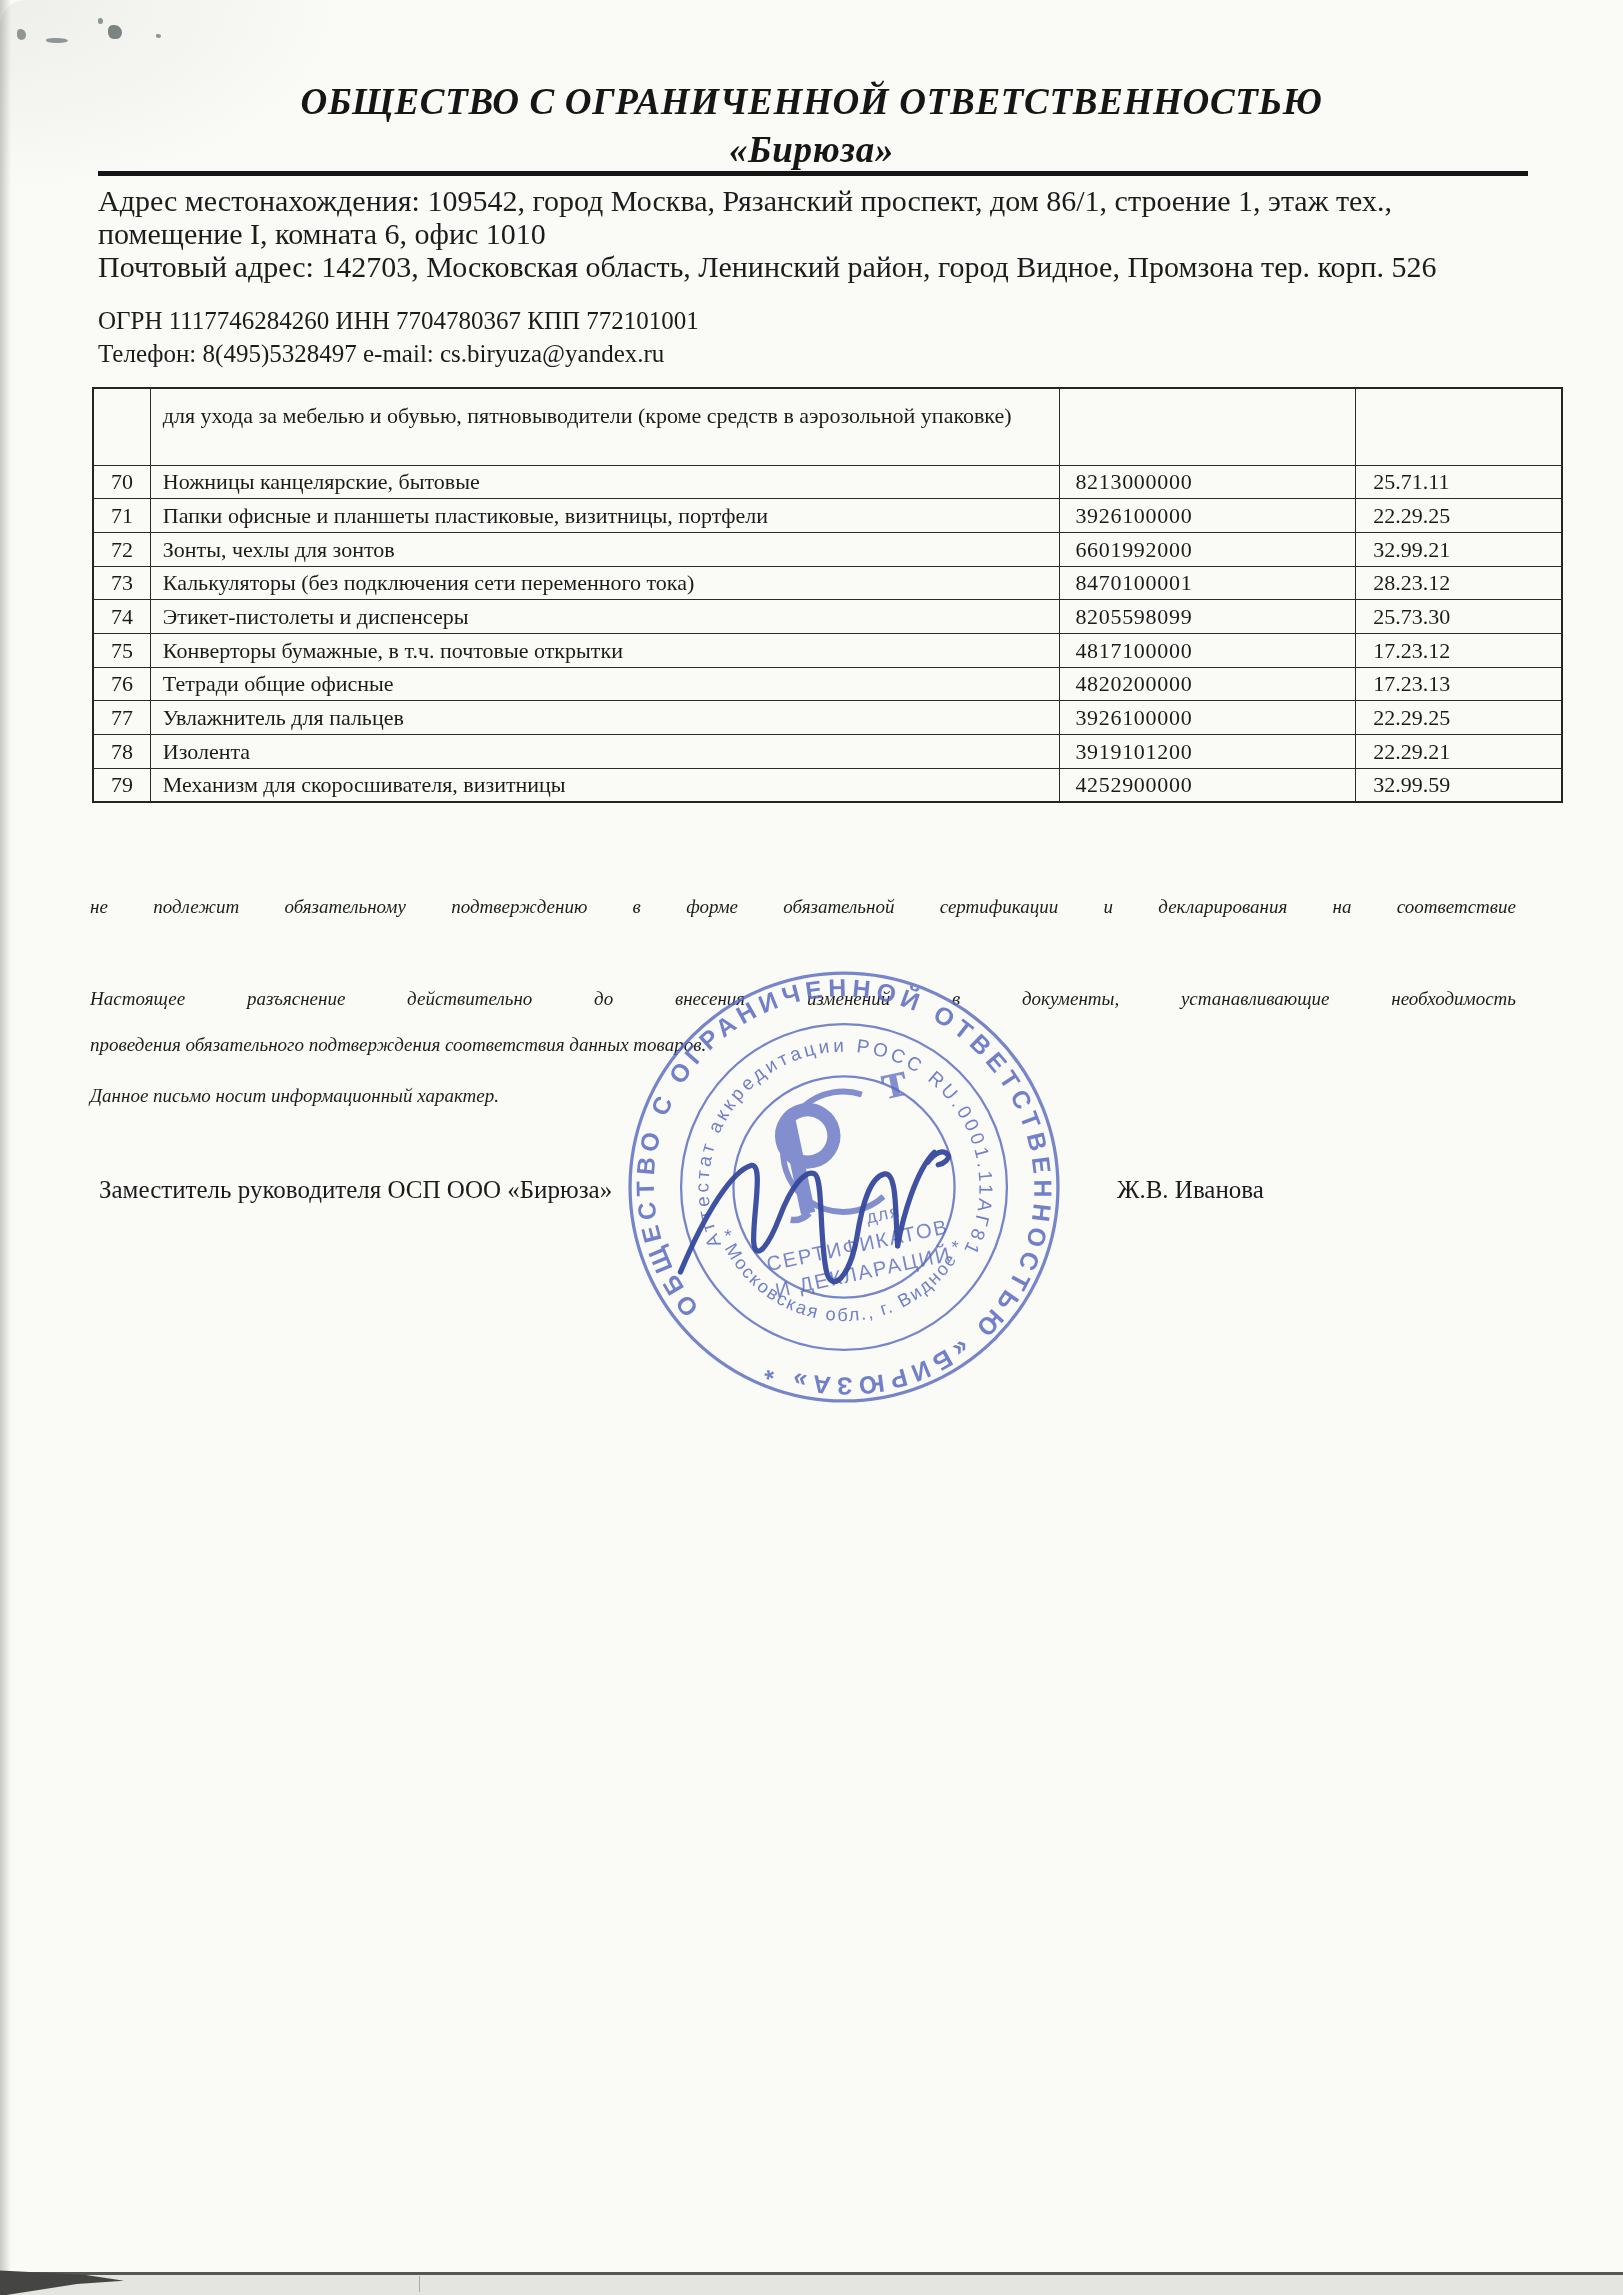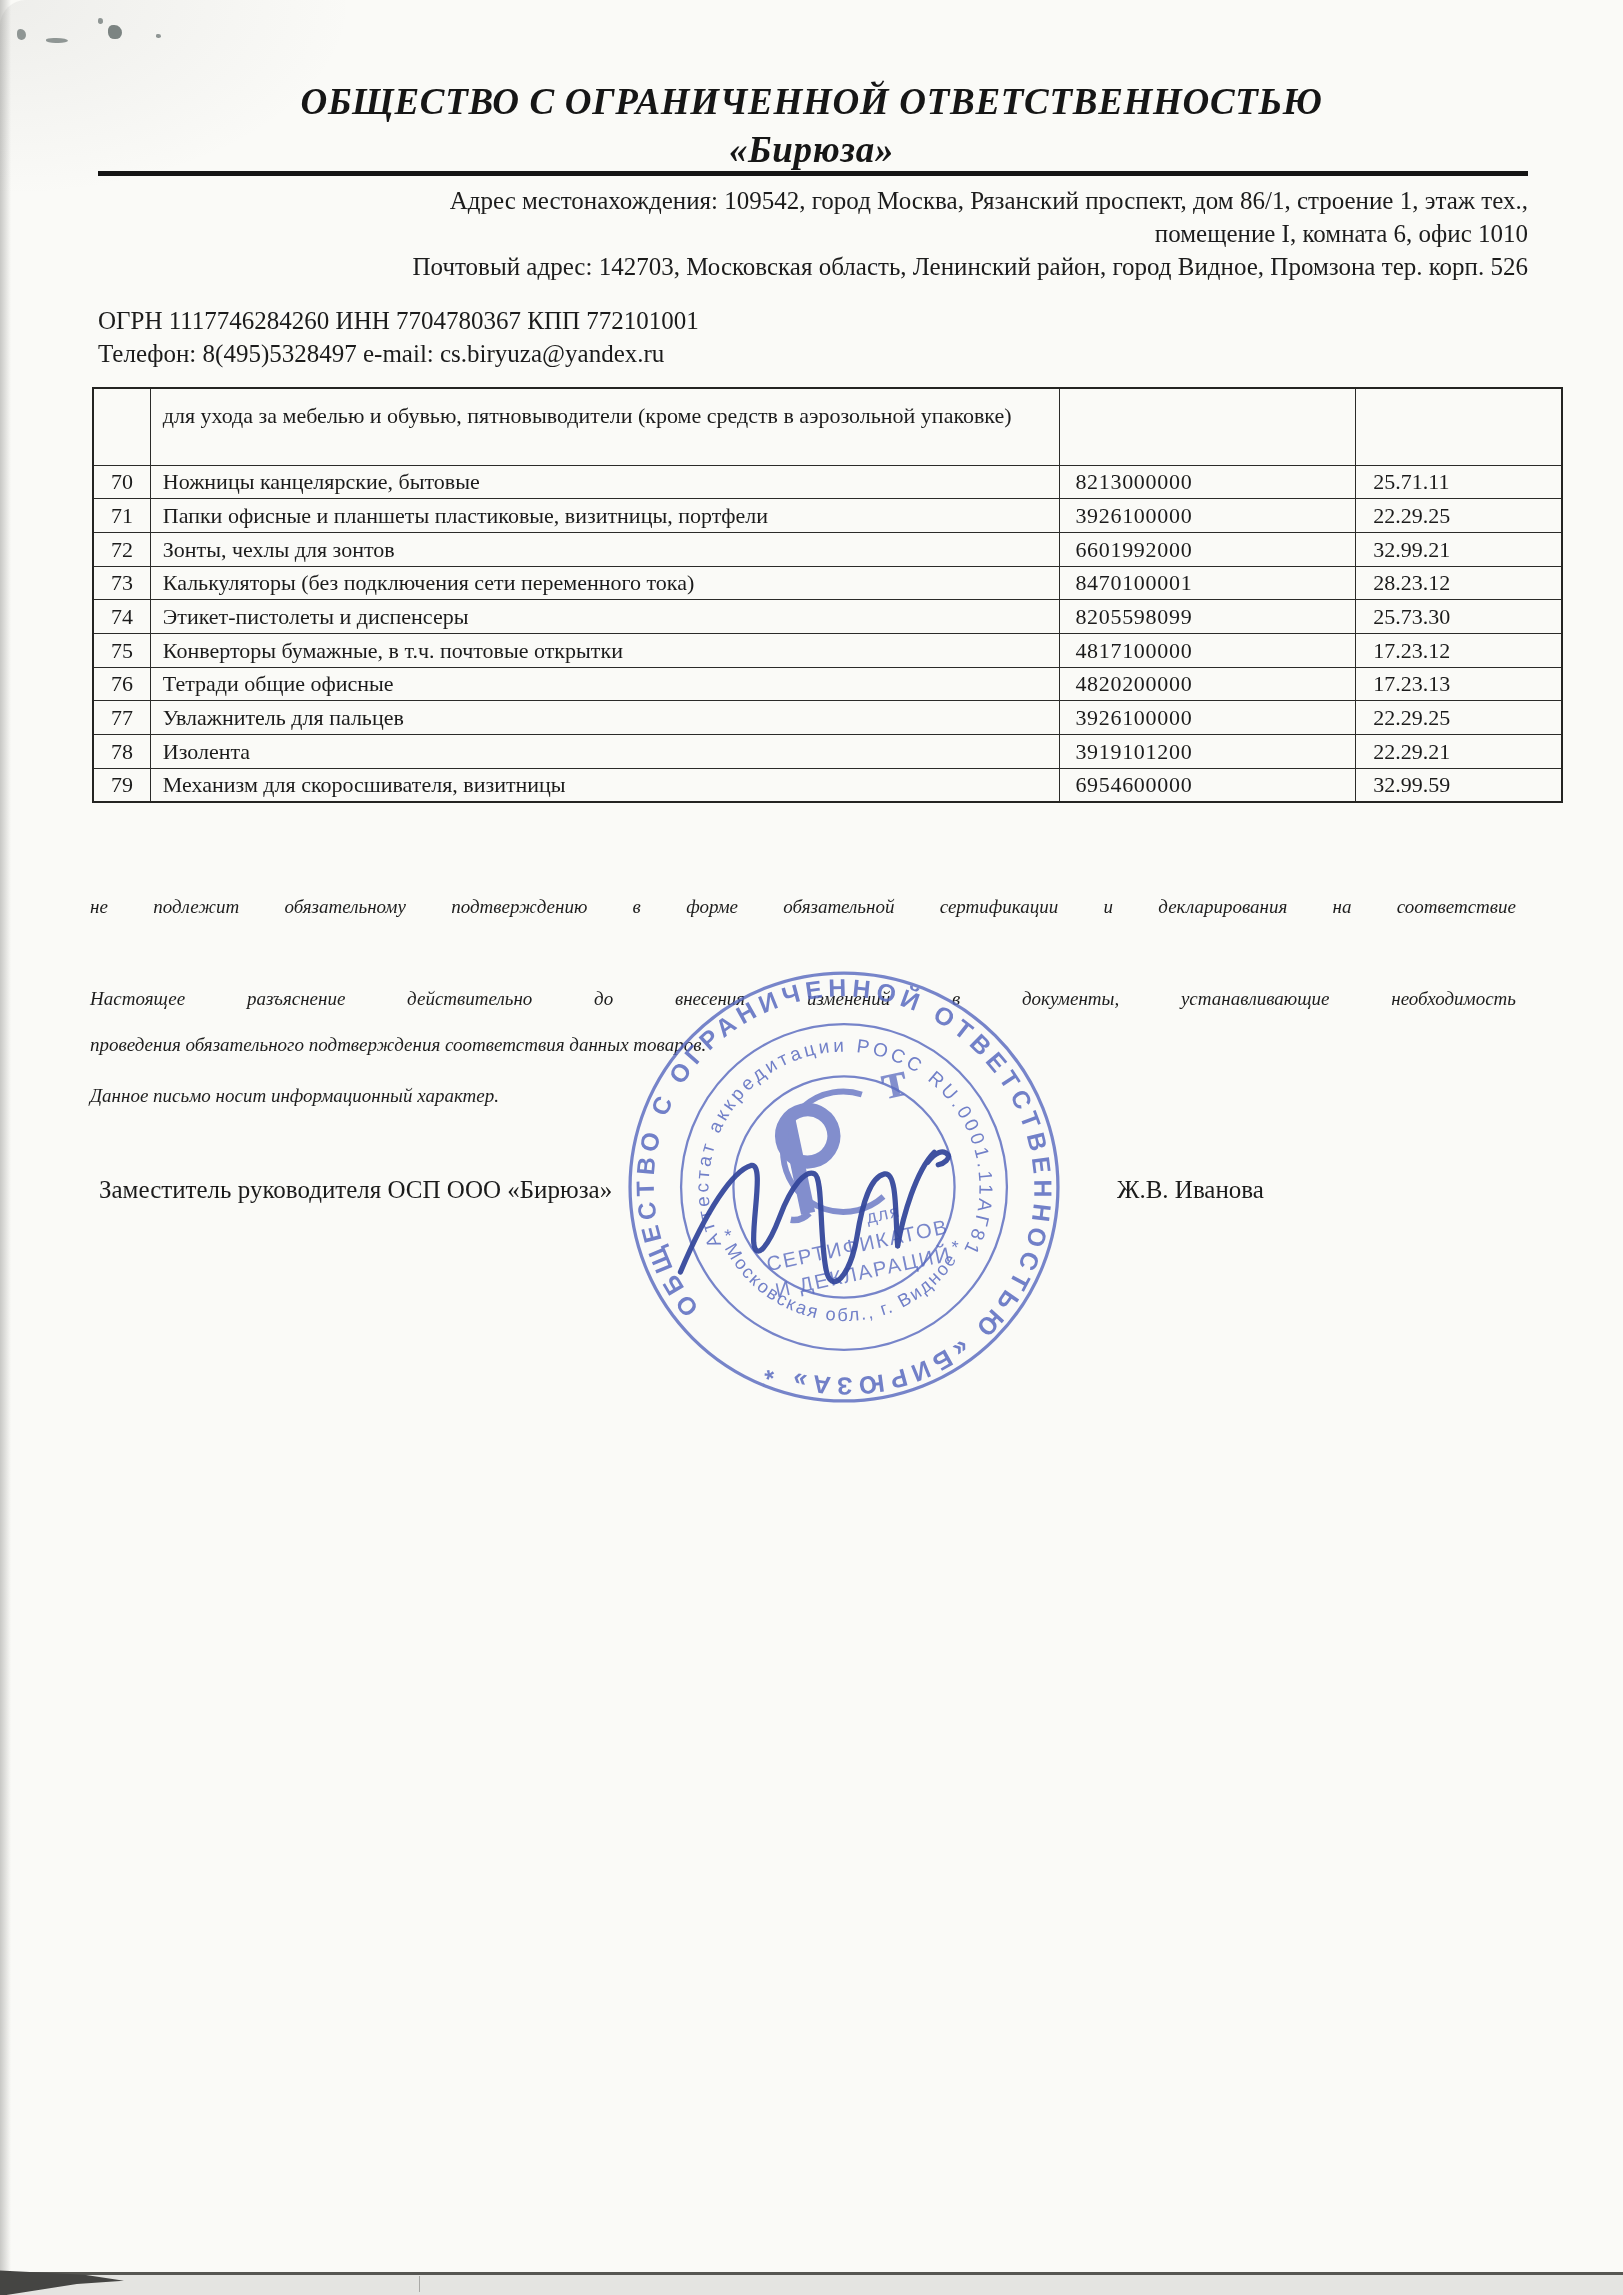--- a/index.html
+++ b/index.html
@@ -24,22 +24,22 @@
   .scan-wedge{position:absolute;left:0;top:2256px;width:124px;height:40px;background:#454543;
     clip-path:polygon(0 36%, 68% 47%, 100% 62%, 62% 70%, 0 100%);}
   .scan-tick{position:absolute;left:419px;top:2276px;width:1.3px;height:15.7px;background:#a9a9a6;}
 
   
   .title{position:absolute;left:0;width:1623px;text-align:center;
     font-weight:bold;font-style:italic;font-size:37px;letter-spacing:0.7px;color:#161616;}
   .title1{top:80px;}
   .title2{top:128px;}
   .rule{position:absolute;left:98px;top:171px;width:1430px;height:5.2px;background:#151515;}
-  .addr{position:absolute;left:98px;top:184px;width:1430px;text-align:right;
-    font-size:25px;line-height:33px;color:#1c1c1c;}
+  .addr{position:absolute;left:98px;top:184px;width:1430px;text-align:left;
+    font-size:30px;line-height:33px;color:#1c1c1c;}
   .regline{position:absolute;left:98px;top:307px;width:1430px;text-align:left;font-size:25px;}
   .contactline{position:absolute;left:98px;top:340px;width:1430px;text-align:left;font-size:25px;}
 
   
   .tbl{position:absolute;left:92px;top:387px;border-collapse:collapse;
     width:1409px;table-layout:fixed;font-size:22px;color:#1b1b1b;}
   .tbl td{border:1.3px solid #2b2b29;padding:2.6px 3.9px;vertical-align:middle;line-height:27.5px;
     overflow:hidden;white-space:nowrap;}
   .tbl{border:2px solid #242422;}
   .tbl td.c-num{width:56px;text-align:center;padding:2.6px 0;}
@@ -159,21 +159,21 @@
         <tr class="r">
           <td class="c-num">78</td>
           <td class="c-name">Изолента</td>
           <td class="c-code">3919101200</td>
           <td class="c-okp">22.29.21</td>
         </tr>
 
         <tr class="r">
           <td class="c-num">79</td>
           <td class="c-name">Механизм для скоросшивателя, визитницы</td>
-          <td class="c-code">6954600000</td>
+          <td class="c-code">4252900000</td>
           <td class="c-okp">32.99.59</td>
         </tr>
       </tbody>
   </table>
 
   <div class="para p1">
     <div class="jline">не подлежит обязательному подтверждению в форме обязательной сертификации и декларирования на соответствие</div>
   </div>
   <div class="para p2">
     <div class="jline">Настоящее разъяснение действительно до внесения изменений в документы, устанавливающие необходимость</div>

